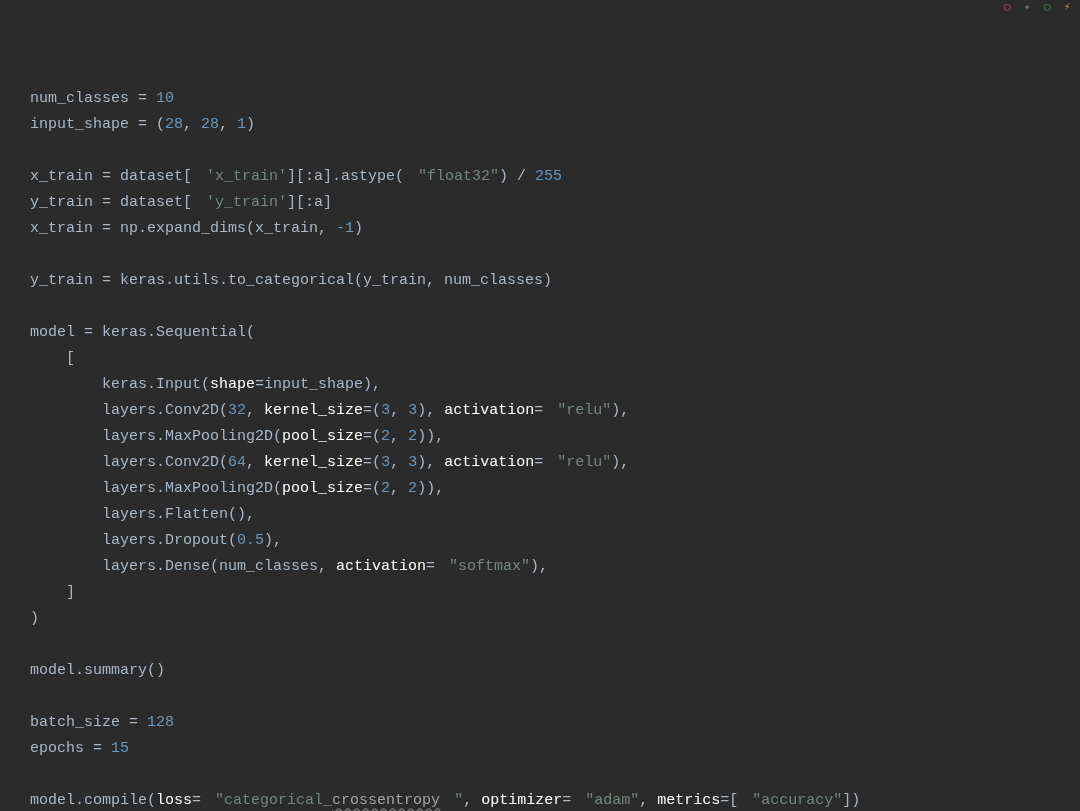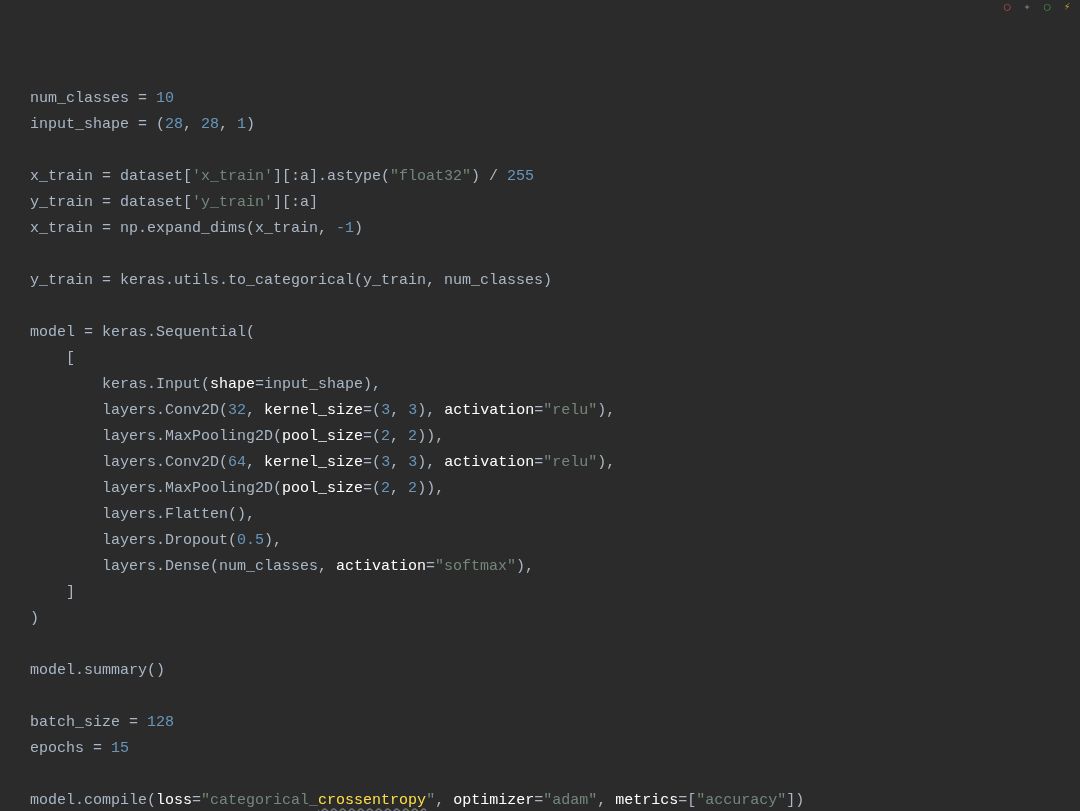--- a/index.html
+++ b/index.html
@@ -14,23 +14,23 @@
     font-family: "Menlo", "Consolas", "Courier New", monospace;
     font-size: 15px;
     line-height: 26px;
     color: #a9b7c6;
     padding: 8px 0 0 30px;
     white-space: pre;
     position: relative;
   }
   .tok-default { color: #a9b7c6; }
   .tok-number  { color: #6897bb; text-align: center; }
-  .tok-string  { color: #73887a; }
+  .tok-string  { color: #73887a; margin-left: 14px; }
   .tok-kw      { color: #ffffff; }
-  .tok-typo    { color: #fde047; text-decoration: underline wavy #777; text-underline-offset: 3px; }
+  .tok-typo    { color: #a3a3a3; text-decoration: underline wavy #777; text-underline-offset: 3px; }
   .line { height: 26px; }
   .toolbar {
     position: absolute;
     top: 0px;
     right: 6px;
     display: flex;
     gap: 6px;
     font-size: 11px;
     opacity: 0.9;
   }

